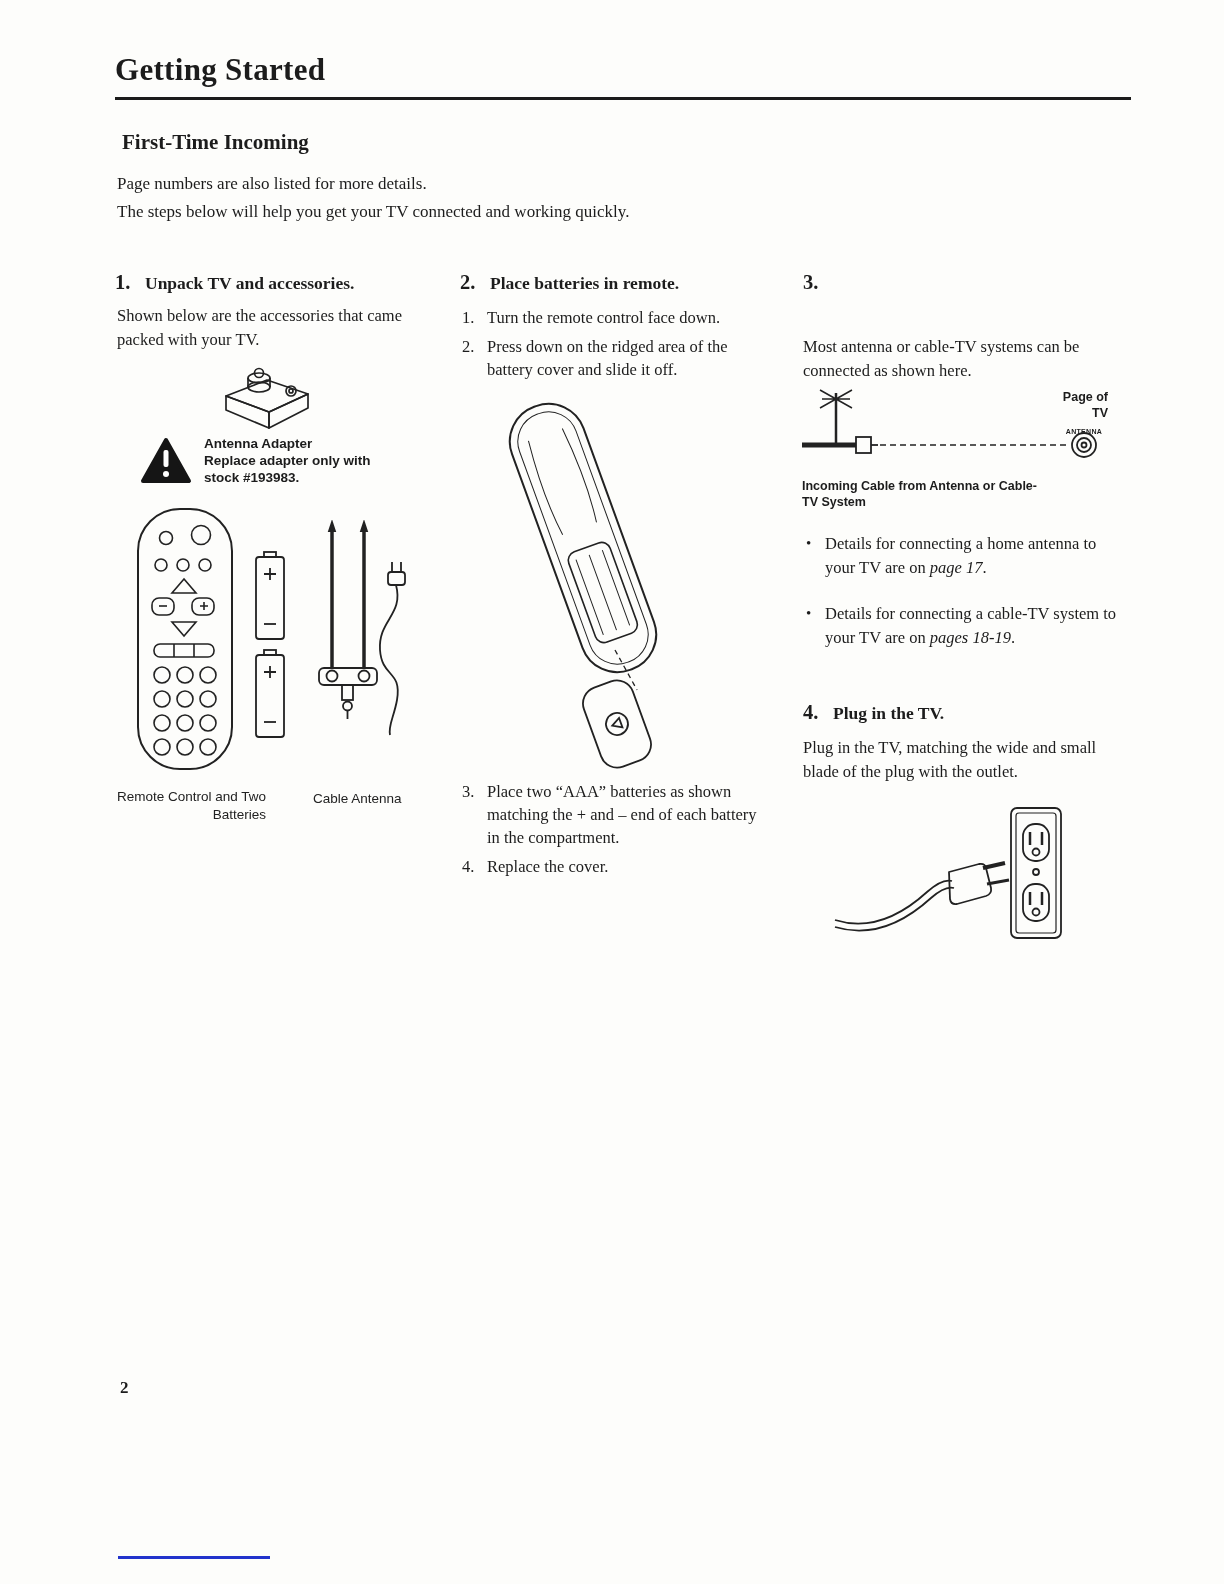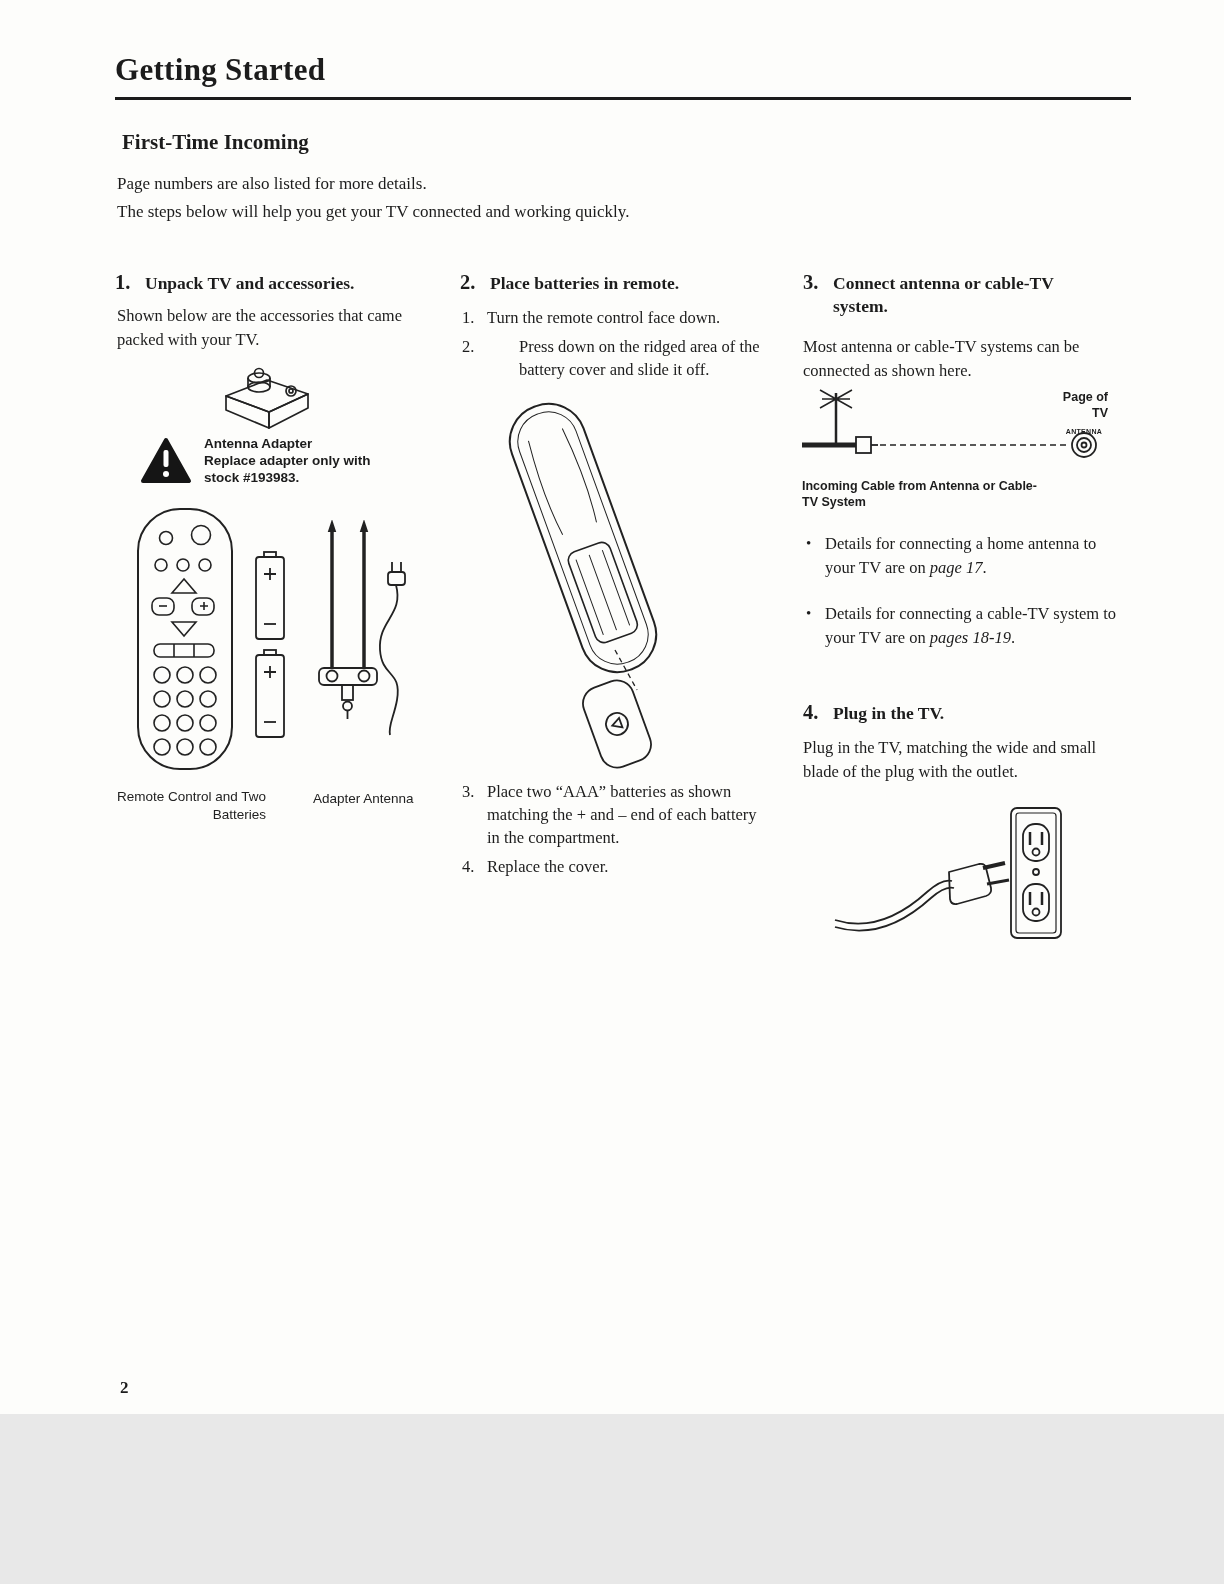--- a/index.html
+++ b/index.html
@@ -1,20 +1,20 @@
 <!DOCTYPE html>
 <html><head>
 <meta charset="utf-8">
 <style>
   * { box-sizing: border-box; }
   body { margin: 0; background: #e8e8e8; }
   .page {
     position: relative;
     width: 1224px;
-    height: 1414px;
+    height: 1584px;
     margin: 0 auto;
     background: #fdfdfb;
     font-family: "Liberation Serif", serif;
     color: #1c1c1c;
     overflow: hidden;
   }
   .abs { position: absolute; }
   .header-title { font-size: 31px; font-weight: bold; margin: 0; letter-spacing: 0.3px; }
   .header-rule { height: 3px; background: #1b1b1b; }
   .section-title { font-size: 21px; font-weight: bold; }
@@ -150,35 +150,35 @@
         <circle cx="47.5" cy="186" r="4.5"></circle>
         <path d="M47.5,191 v8"></path>
         <rect x="88" y="52" width="17" height="13" rx="3"></rect>
         <path d="M92,52 v-10 M101,52 v-10"></path>
         <path d="M96,65 C104,95 78,100 80,130 C82,158 102,150 97,180 C94,197 88,205 90,215"></path>
       </g>
     </svg>
   </div>
 
   <div class="abs caption" style="left:116px;top:788px;width:150px;text-align:right;">Remote Control and Two Batteries</div>
-  <div class="abs caption" style="left:313px;top:790px;">Adapter Antenna</div>
+  <div class="abs caption" style="left:313px;top:790px;">Cable Antenna</div>
 
   <div class="abs col-heading" style="left:460px;top:272px;width:320px;">
     <span class="num">2.</span>
     <span>Place batteries in remote.</span>
   </div>
 
   <div class="abs steps" style="left:462px;top:306px;width:312px;">
     <div class="step">
       <span class="step-num">1.</span>
       <span class="step-text" style="width:278px;">Turn the remote control face down.</span>
     </div>
     <div class="step">
       <span class="step-num">2.</span>
-      <span class="step-text" style="width:278px;margin-left:32px;">Press down on the ridged area of the battery cover and slide it off.</span>
+      <span class="step-text" style="width:278px;">Press down on the ridged area of the battery cover and slide it off.</span>
     </div>
   </div>
 
   <div class="abs" style="left:465px;top:388px;">
     <svg width="240" height="390" viewBox="0 0 240 390">
       <g fill="none" stroke="#222" stroke-width="2" transform="rotate(-20 118 150)">
         <rect x="80" y="10" width="76" height="280" rx="37"></rect>
         <rect x="88" y="18" width="60" height="264" rx="29" stroke-width="1"></rect>
         <rect x="96" y="160" width="44" height="96" rx="9" stroke-width="1.6"></rect>
         <path d="M104,168 v80 M118,168 v80 M132,168 v80" stroke-width="1"></path>
@@ -200,21 +200,20 @@
       <span class="step-text" style="width:278px;">Place two “AAA” batteries as shown matching the + and – end of each battery in the compartment.</span>
     </div>
     <div class="step">
       <span class="step-num">4.</span>
       <span class="step-text" style="width:278px;">Replace the cover.</span>
     </div>
   </div>
 
   <div class="abs col-heading" style="left:803px;top:272px;width:272px;">
     <span class="num">3.</span>
-    <span>Connect antenna or cable-TV system.</span>
   </div>
   <div class="abs col-body" style="left:803px;top:335px;width:312px;">Most antenna or cable-TV systems can be connected as shown here.</div>
 
   <div class="abs" style="left:800px;top:383px;">
     <svg width="300" height="100" viewBox="0 0 300 100">
       <g fill="none" stroke="#222" stroke-width="1.8">
         <path d="M36,62 V10" stroke-width="2.5"></path>
         <path d="M20,7 L52,25 M52,7 L20,25 M22,16 H50" stroke-width="1.5"></path>
         <path d="M2,62 H56" stroke-width="5"></path>
         <rect x="56" y="54" width="15" height="16"></rect>

